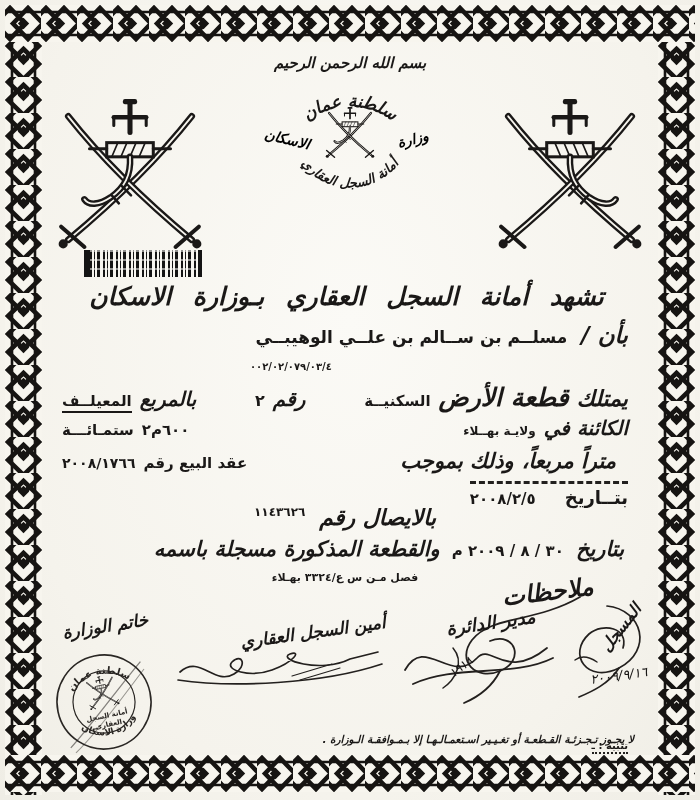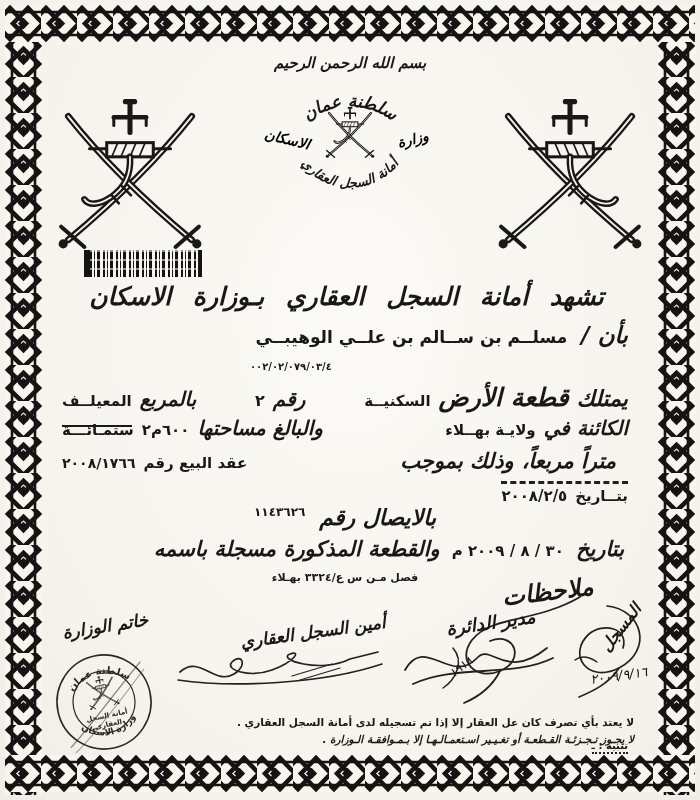--- a/index.html
+++ b/index.html
@@ -11,21 +11,21 @@
   .abs{position:absolute;}
   .center{left:0;right:0;text-align:center;}
   .callig{font-style:italic;font-weight:700;}
   .boldtxt{font-weight:700;}
   .hand{font-style:italic;}
   .bodyline{display:flex;align-items:baseline;}
   .grp{display:flex;align-items:baseline;gap:8px;}
   svg{display:block;}
   .sig path{stroke:#23201e;fill:none;stroke-linecap:round;}
   .overline-dash{border-top:3px dashed #22201e;padding-top:3px;}
-  .underline{border-bottom:2px solid #1a1817;padding-bottom:15px;}
+  .underline{border-bottom:2px solid #1a1817;padding-bottom:1px;}
   .barcode{
     border-left:6px solid #141414;border-right:4px solid #141414;
     background-image:
       repeating-linear-gradient(0deg, rgba(247,246,242,0) 0 7px, rgba(247,246,242,.55) 7px 9px),
       repeating-linear-gradient(90deg, #141414 0 2px, transparent 2px 4px, #141414 4px 5px, transparent 5px 7px, #141414 7px 10px, transparent 10px 13px);
   }
   .notice{border-bottom:2px dotted #22201e;padding-bottom:1px;margin-top:48px;}
 </style>
 </head>
 <body>
@@ -157,43 +157,42 @@
       </span>
       <span class="grp">
         <span class="callig" style="font-size:20px;">بالمربع</span>
         <span class="boldtxt underline" style="font-size:15px;">المعيلــف</span>
       </span>
     </div>
 
     <div class="bodyline" style="justify-content:space-between;height:33px;">
       <span class="grp">
         <span class="callig" style="font-size:20px;">الكائنة في</span>
-        <span class="boldtxt" style="font-size:15px;">ولايـة بهــلاء</span>
-      </span>
-      <span class="grp">
-        <span class="callig" style="font-size:20px;">والبالغ مساحتها</span>
+        <span class="boldtxt" style="font-size:12px;">ولايـة بهــلاء</span>
+      </span>
+      <span class="grp">
         <span class="boldtxt" style="font-size:15px;">٦٠٠م٢</span>
         <span class="boldtxt" style="font-size:15px;">ستمـائـــة</span>
       </span>
     </div>
 
     <div class="bodyline" style="justify-content:space-between;height:32px;padding-right:12px;">
       <span class="grp">
         <span class="callig" style="font-size:21px;">متراً مربعاً،</span>
         <span class="callig" style="font-size:21px;">وذلك بموجب</span>
       </span>
       <span class="grp">
         <span class="boldtxt" style="font-size:15px;">عقد البيع رقم</span>
         <span class="boldtxt" style="font-size:14px;">٢٠٠٨/١٧٦٦</span>
       </span>
     </div>
 
     <div class="bodyline" style="height:24px;">
       <span class="grp overline-dash">
-        <span class="boldtxt" style="font-size:15px;">بتــاريخ</span>
+        <span class="boldtxt" style="font-size:18px;margin-left:21px;">بتــاريخ</span>
         <span class="boldtxt" style="font-size:15px;">٢٠٠٨/٢/٥</span>
       </span>
     </div>
 
     <div class="bodyline" style="justify-content:center;gap:14px;height:32px;">
       <span class="callig" style="font-size:22px;">بالايصال رقم</span>
       <span class="boldtxt" style="font-size:12px;align-self:flex-start;">١١٤٣٦٢٦</span>
     </div>
 
     <div class="bodyline" style="gap:12px;height:34px;padding-right:4px;">
@@ -251,16 +250,15 @@
         <textPath href="#stampBottom" startOffset="50%" text-anchor="middle">وزارة الاسكان</textPath>
       </text>
       <use href="#emblem" x="36" y="24" width="32" height="34"></use>
       <text x="52" y="68" font-size="7" font-weight="bold" text-anchor="middle" fill="#2a2724">أمانة السجل</text>
       <text x="52" y="77" font-size="7" font-weight="bold" text-anchor="middle" fill="#2a2724">العقارى</text>
       <path d="M10 90 C 35 72 68 42 96 20" stroke="#2a2724" stroke-width="1.3" fill="none" opacity=".55"></path>
       <path d="M14 96 C 40 80 70 52 98 28" stroke="#2a2724" stroke-width="1.1" fill="none" opacity=".45"></path>
     </svg>
   </div>
 
-  <div class="abs boldtxt" style="top:716px;right:66px;left:70px;font-size:10.5px;text-align:right;">لا يعتد بأي تصرف كان عل العقار إلا إذا تم تسجيله لدى أمانة السجل العقاري .</div>
   <div class="abs boldtxt" style="top:733px;right:66px;left:70px;font-size:10.5px;text-align:right;font-style:italic;">لا يجـوز تـجـزئـة القـطعـة أو تغـيـير اسـتعمـالـهـا إلا بـمـوافقـة الـوزارة .</div>
 
 </div>
 
 </body></html>

